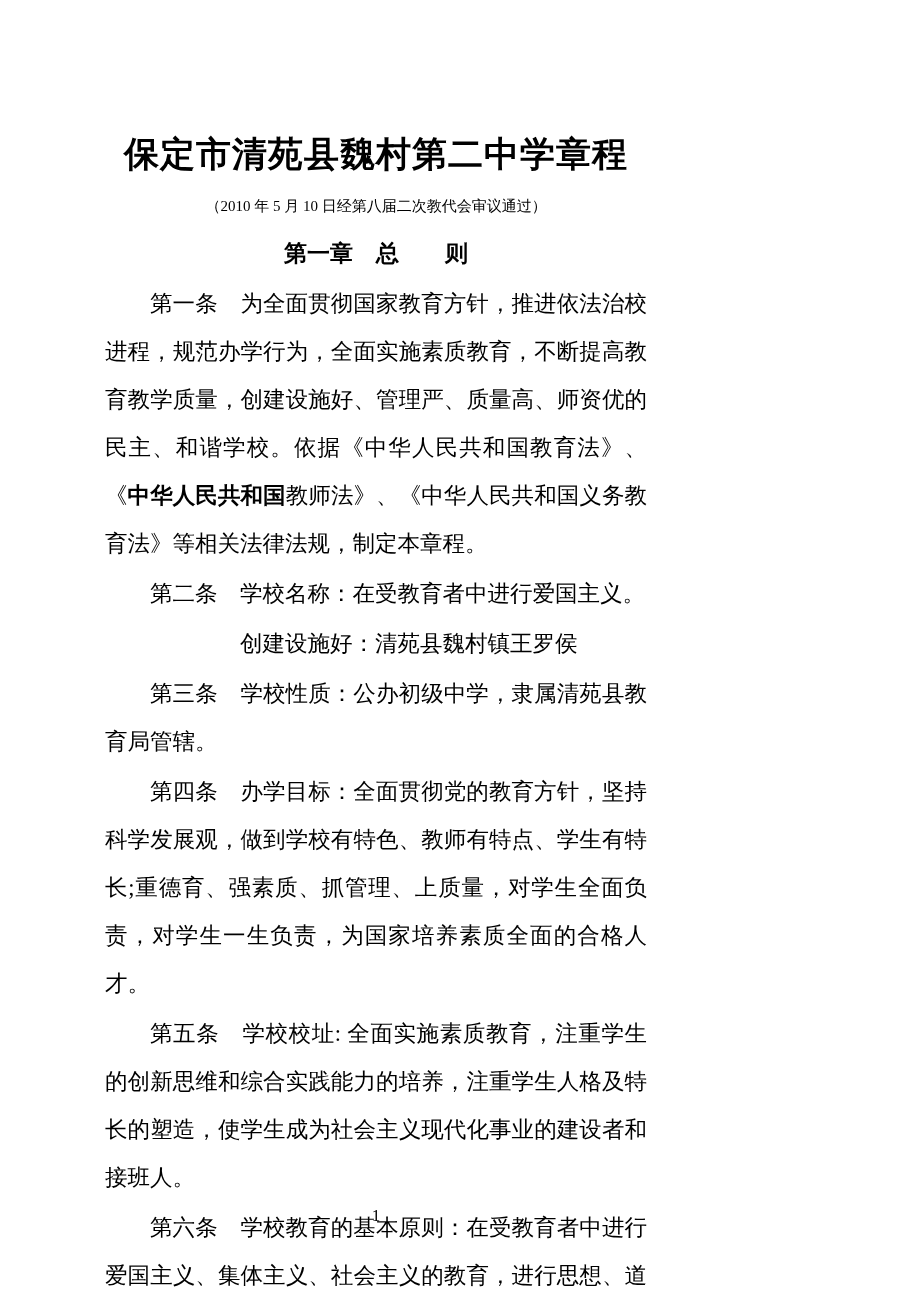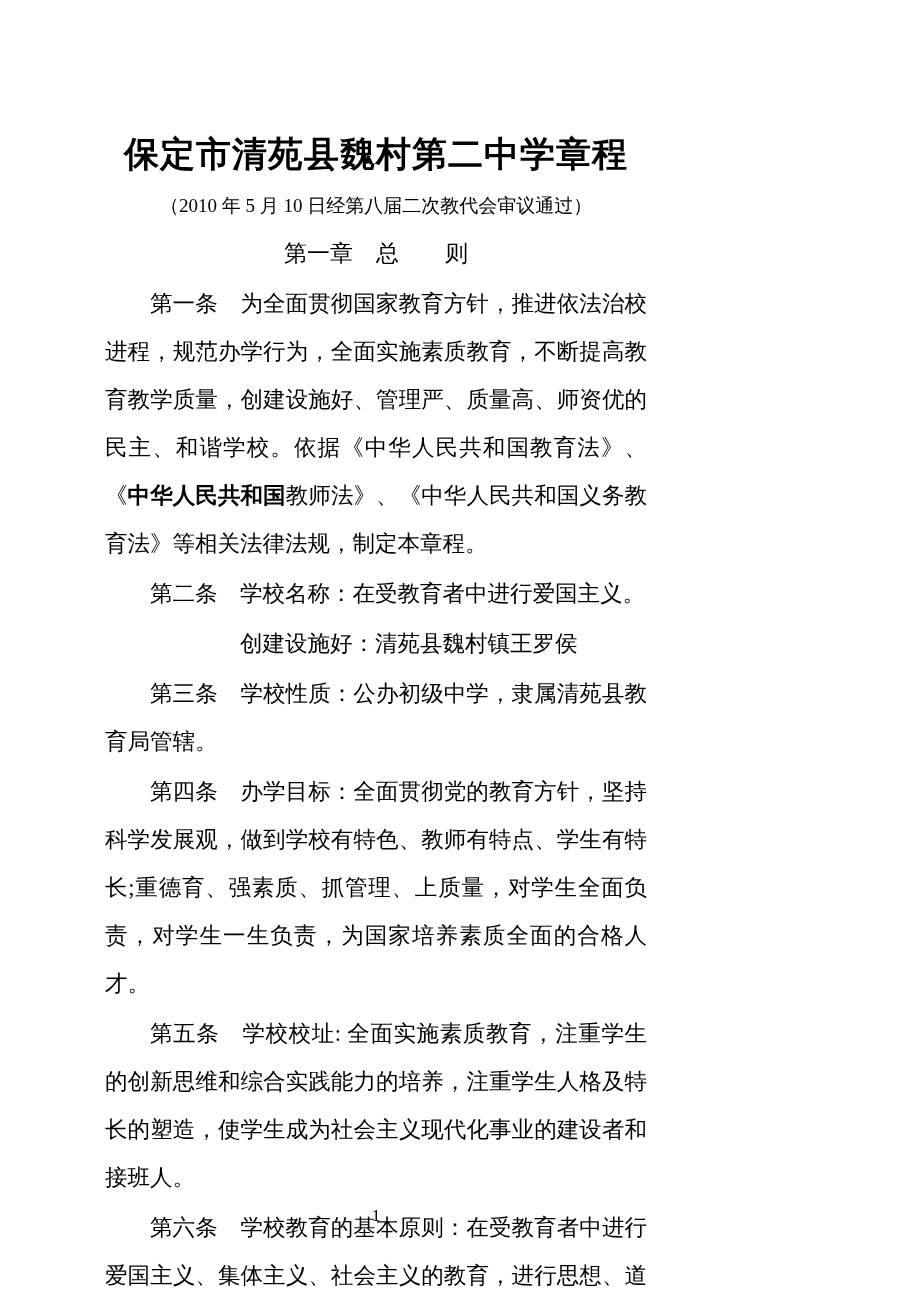--- a/index.html
+++ b/index.html
@@ -25,29 +25,29 @@
     text-align: center;
     font-family: "Liberation Sans", sans-serif;
     font-weight: bold;
     font-size: 35px;
     line-height: 44px;
     letter-spacing: 1px;
   }
   .doc-subtitle {
     margin: 8px 0 0 0;
     text-align: center;
-    font-size: 19px;
+    font-size: 15px;
     line-height: 44px;
     font-weight: normal;
   }
   .chapter-heading {
     margin: 0;
     text-align: center;
     font-family: "Liberation Sans", sans-serif;
-    font-weight: normal;
+    font-weight: bold;
     font-size: 23px;
     line-height: 50px;
   }
   .body-text p {
     margin: 2px;
     font-size: 22.5px;
     line-height: 48px;
     text-align: justify;
     text-justify: inter-ideograph;
     text-indent: 2em;

